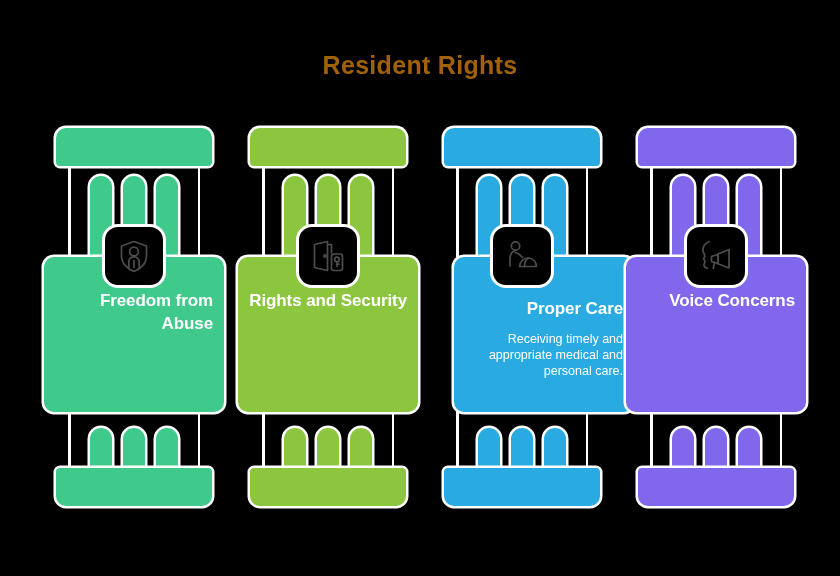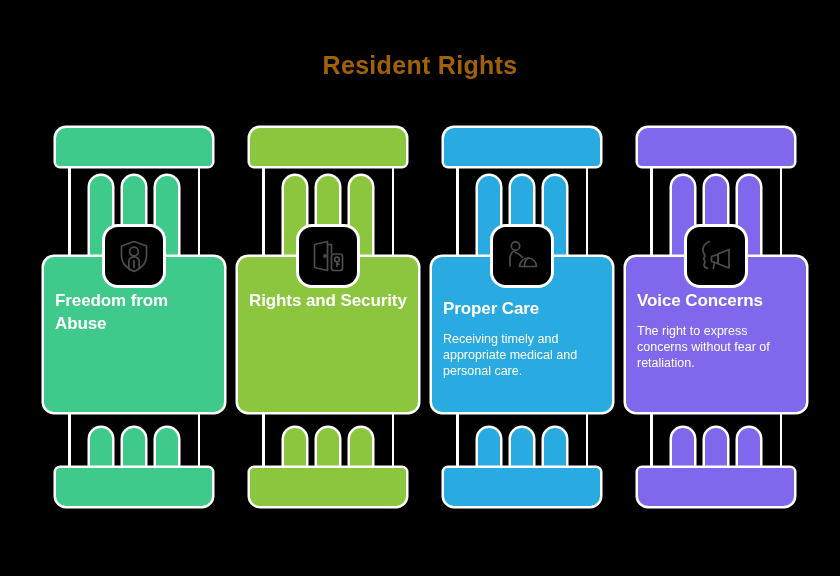--- a/index.html
+++ b/index.html
@@ -99,25 +99,25 @@
   .card {
     position: absolute;
     left: 0;
     top: 129px;
     width: 180px;
     height: 155px;
     border-radius: 10px;
     box-shadow: 0 0 0 2.5px #ffffff;
     box-sizing: border-box;
     padding: 34px 11px 1px 11px;
-    text-align: left;
+    text-align: right;
     z-index: 3;
   }
   .card.tall-title { padding-top: 32px; }
-  .card.short-title { padding-top: 40px; }
+  .card.short-title { padding-top: 40px; margin-left: 22px; }
 
   .card-title {
     color: #ffffff;
     font-size: 17px;
     font-weight: bold;
     line-height: 23px;
     letter-spacing: -0.1px;
     margin: 0 0 11px 0;
   }
   .card-desc {
@@ -253,21 +253,20 @@
     <div class="flute upper f1" style="background: rgb(128, 103, 236);"></div>
     <div class="flute upper f2" style="background: rgb(128, 103, 236);"></div>
     <div class="flute upper f3" style="background: rgb(128, 103, 236);"></div>
     <div class="flute lower f1" style="background: rgb(128, 103, 236);"></div>
     <div class="flute lower f2" style="background: rgb(128, 103, 236);"></div>
     <div class="flute lower f3" style="background: rgb(128, 103, 236);"></div>
     <div class="base" style="background: rgb(128, 103, 236);"></div>
 
     <div class="card tall-title" style="background: rgb(128, 103, 236);">
       <p class="card-title">Voice Concerns</p>
-      <p class="card-desc">The right to express concerns without fear of retaliation.</p>
     </div>
 
     <div class="icon-badge">
       <svg viewBox="0 0 40 40" aria-hidden="true">
         <path d="M13.5 5.5 C9 7 6.5 11 7 15 C7.3 17.3 8.8 18.2 8.8 19.8 C8.8 21 7.8 21.6 7.8 22.8 C7.8 24 9 24.4 9 25.6 C9 27 8 27.5 8 29 C8 30.8 9.8 32 11.5 32.3"></path>
         <path d="M15.5 20.5 L22 18.5 V27.5 L15.5 25.5 Z"></path>
         <path d="M22 18 L33 13.5 V32 L22 27.8 Z"></path>
         <path d="M18.5 26.5 L17.3 32.5"></path>
       </svg>
     </div>

